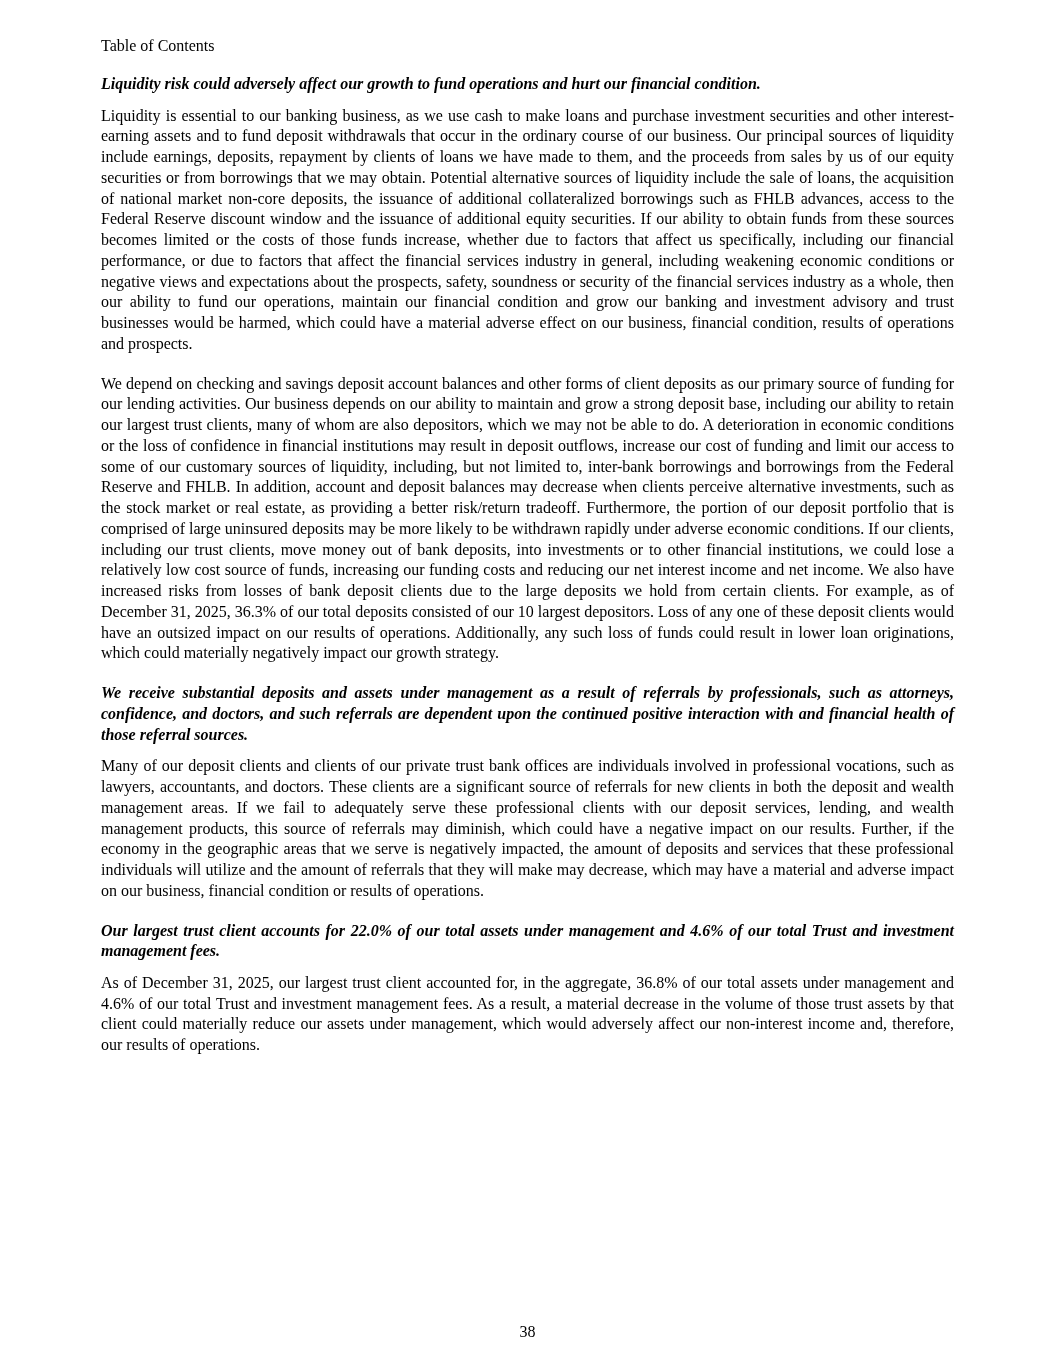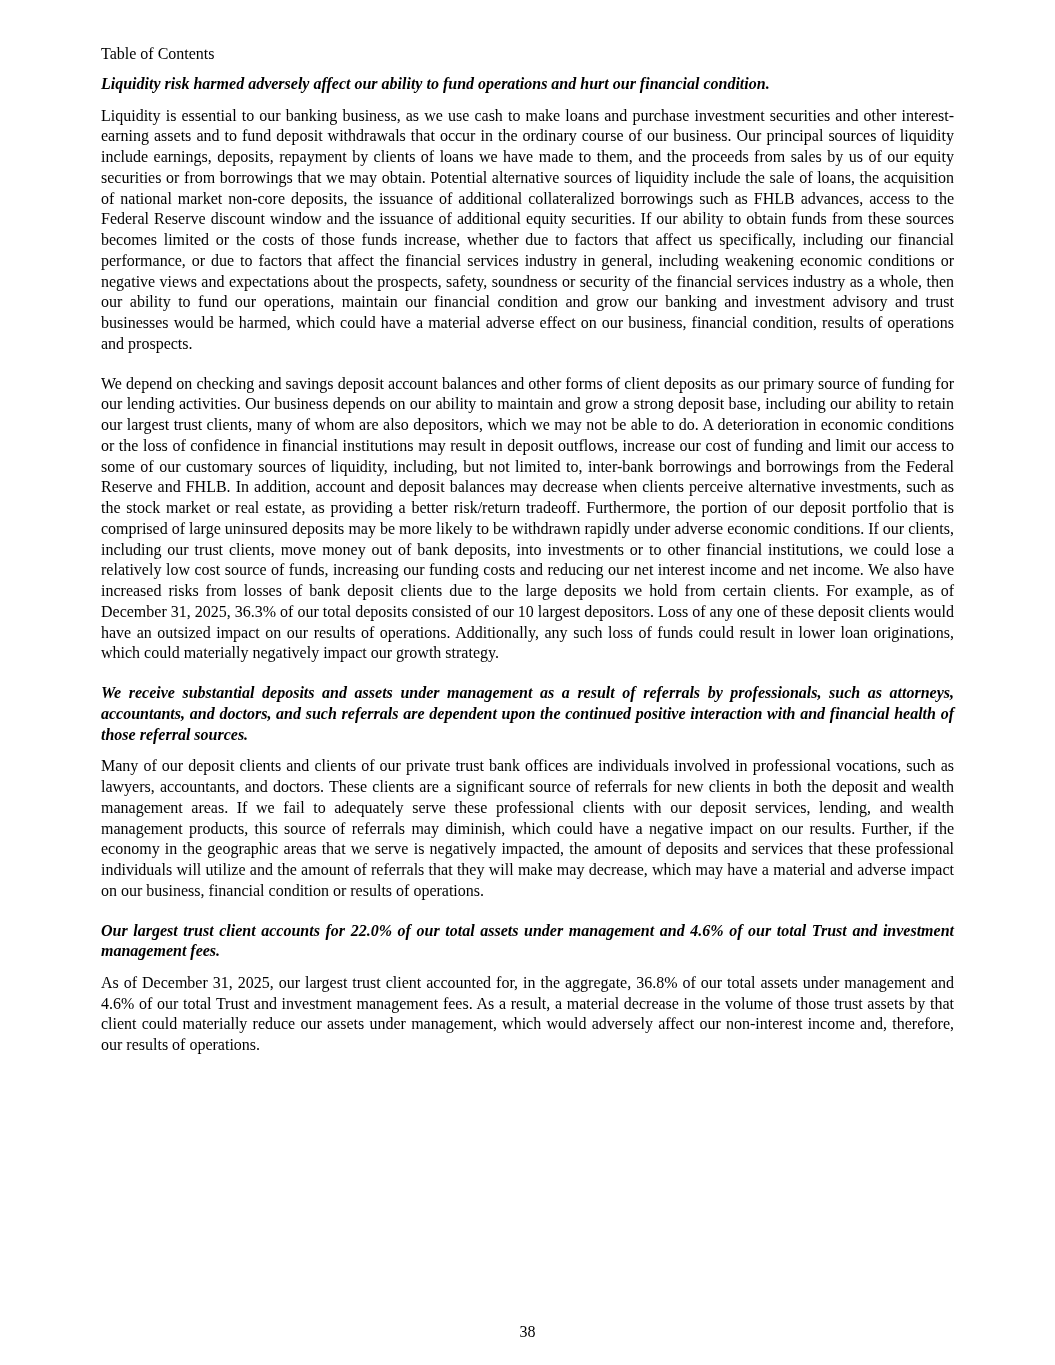--- a/index.html
+++ b/index.html
@@ -11,21 +11,21 @@
     width: 1055px;
     height: 1365px;
     position: relative;
     overflow: hidden;
     font-family: "Liberation Serif", "DejaVu Serif", serif;
     color: #000000;
   }
   .toc-link {
     position: absolute;
     left: 101px;
-    top: 44px;
+    top: 36px;
     font-size: 16px;
     line-height: 20px;
     color: #000000;
     text-decoration: none;
     cursor: pointer;
   }
   .content {
     position: absolute;
     left: 101px;
     top: 74px;
@@ -56,28 +56,28 @@
     line-height: 20px;
   }
 </style>
 </head>
 <body>
 
 <a class="toc-link">Table of Contents</a>
 
 <div class="content">
   <section>
-    <p class="heading">Liquidity risk harmed adversely affect our ability to fund operations and hurt our financial condition.</p>
+    <p class="heading">Liquidity risk could adversely affect our growth to fund operations and hurt our financial condition.</p>
     <p class="para">Liquidity is essential to our banking business, as we use cash to make loans and purchase investment securities and other interest-earning assets and to fund deposit withdrawals that occur in the ordinary course of our business. Our principal sources of liquidity include earnings, deposits, repayment by clients of loans we have made to them, and the proceeds from sales by us of our equity securities or from borrowings that we may obtain. Potential alternative sources of liquidity include the sale of loans, the acquisition of national market non-core deposits, the issuance of additional collateralized borrowings such as FHLB advances, access to the Federal Reserve discount window and the issuance of additional equity securities. If our ability to obtain funds from these sources becomes limited or the costs of those funds increase, whether due to factors that affect us specifically, including our financial performance, or due to factors that affect the financial services industry in general, including weakening economic conditions or negative views and expectations about the prospects, safety, soundness or security of the financial services industry as a whole, then our ability to fund our operations, maintain our financial condition and grow our banking and investment advisory and trust businesses would be harmed, which could have a material adverse effect on our business, financial condition, results of operations and prospects.</p>
   </section>
   <section>
     <p class="para">We depend on checking and savings deposit account balances and other forms of client deposits as our primary source of funding for our lending activities. Our business depends on our ability to maintain and grow a strong deposit base, including our ability to retain our largest trust clients, many of whom are also depositors, which we may not be able to do. A deterioration in economic conditions or the loss of confidence in financial institutions may result in deposit outflows, increase our cost of funding and limit our access to some of our customary sources of liquidity, including, but not limited to, inter-bank borrowings and borrowings from the Federal Reserve and FHLB. In addition, account and deposit balances may decrease when clients perceive alternative investments, such as the stock market or real estate, as providing a better risk/return tradeoff. Furthermore, the portion of our deposit portfolio that is comprised of large uninsured deposits may be more likely to be withdrawn rapidly under adverse economic conditions. If our clients, including our trust clients, move money out of bank deposits, into investments or to other financial institutions, we could lose a relatively low cost source of funds, increasing our funding costs and reducing our net interest income and net income. We also have increased risks from losses of bank deposit clients due to the large deposits we hold from certain clients. For example, as of December 31, 2025, 36.3% of our total deposits consisted of our 10 largest depositors. Loss of any one of these deposit clients would have an outsized impact on our results of operations. Additionally, any such loss of funds could result in lower loan originations, which could materially negatively impact our growth strategy.</p>
   </section>
   <section>
-    <p class="heading">We receive substantial deposits and assets under management as a result of referrals by professionals, such as attorneys, accountants, and doctors, and such referrals are dependent upon the continued positive interaction with and financial health of those referral sources.</p>
+    <p class="heading">We receive substantial deposits and assets under management as a result of referrals by professionals, such as attorneys, confidence, and doctors, and such referrals are dependent upon the continued positive interaction with and financial health of those referral sources.</p>
     <p class="para">Many of our deposit clients and clients of our private trust bank offices are individuals involved in professional vocations, such as lawyers, accountants, and doctors. These clients are a significant source of referrals for new clients in both the deposit and wealth management areas. If we fail to adequately serve these professional clients with our deposit services, lending, and wealth management products, this source of referrals may diminish, which could have a negative impact on our results. Further, if the economy in the geographic areas that we serve is negatively impacted, the amount of deposits and services that these professional individuals will utilize and the amount of referrals that they will make may decrease, which may have a material and adverse impact on our business, financial condition or results of operations.</p>
   </section>
   <section>
     <p class="heading">Our largest trust client accounts for 22.0% of our total assets under management and 4.6% of our total Trust and investment management fees.</p>
     <p class="para">As of December 31, 2025, our largest trust client accounted for, in the aggregate, 36.8% of our total assets under management and 4.6% of our total Trust and investment management fees. As a result, a material decrease in the volume of those trust assets by that client could materially reduce our assets under management, which would adversely affect our non-interest income and, therefore, our results of operations.</p>
   </section>
 </div>
 
 <div class="page-number">38</div>
 

